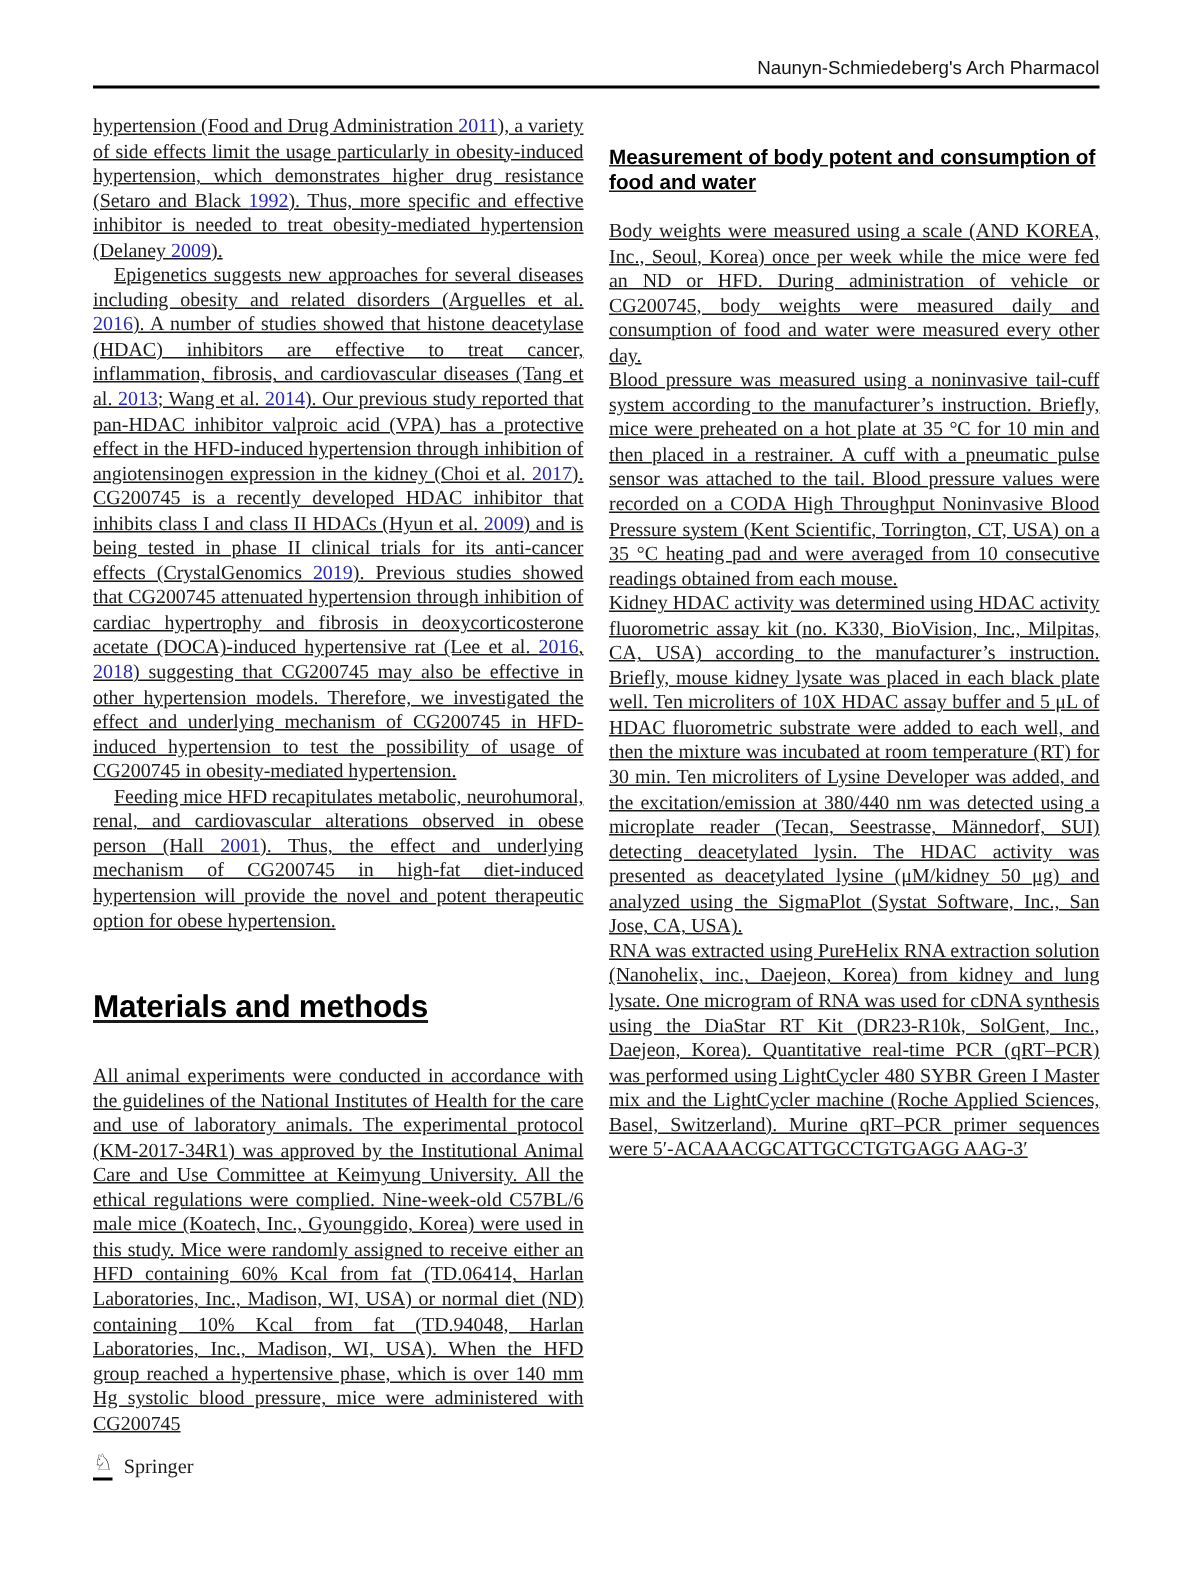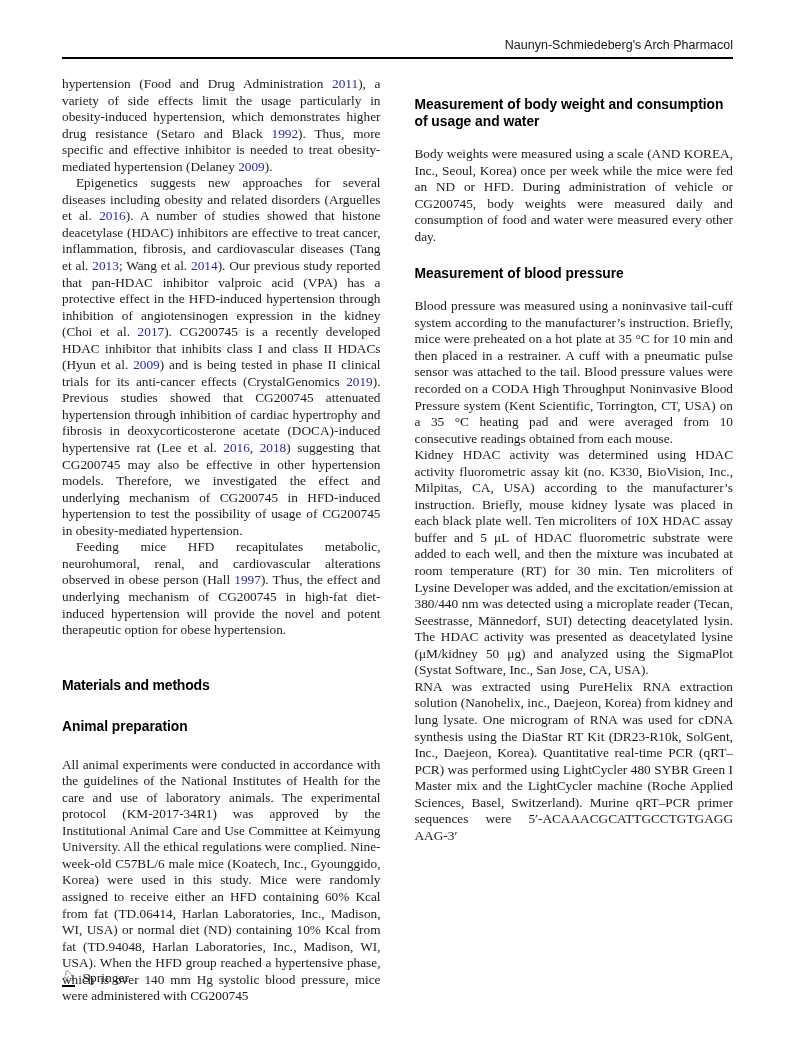--- a/index.html
+++ b/index.html
@@ -30,39 +30,40 @@
     border: none;
     border-top: 2.5px solid #000000;
     margin: 5px 0 0 0;
   }
   .columns {
     position: absolute;
     top: 76px;
     left: 62px;
     right: 60px;
     display: flex;
-    gap: 34px;
+    gap: 17px;
+    text-decoration: underline;
   }
   .col { flex: 1 1 0; min-width: 0; }
   p.para {
     margin: 0;
     font-size: 13.3px;
     line-height: 16.55px;
     text-align: justify;
   }
   p.para.indent { text-indent: 14px; }
   p.para sup { font-size: 9px; line-height: 0; }
   a.cite {
     color: var(--cite, #2828b4);
     text-decoration: none;
     cursor: pointer;
   }
   h2.sec-head {
     font-family: "Liberation Sans", sans-serif;
-    font-size: 14px;
+    font-size: 21px;
     font-weight: 700;
     letter-spacing: -0.2px;
     color: #000000;
     margin: 38px 0 25px 0;
   }
   h3.subsec-head {
     font-family: "Liberation Sans", sans-serif;
     font-size: 13.8px;
     font-weight: 700;
     line-height: 17px;
@@ -96,29 +97,27 @@
 
   <header class="page-header">
     <div class="running-head">Naunyn-Schmiedeberg's Arch Pharmacol</div>
     <hr class="header-rule">
   </header>
 
   <main class="columns">
     <section class="col" id="col-left">
         <p class="para">hypertension (Food and Drug Administration <a class="cite">2011</a>), a variety of side effects limit the usage particularly in obesity-induced hypertension, which demonstrates higher drug resistance (Setaro and Black <a class="cite">1992</a>). Thus, more specific and effective inhibitor is needed to treat obesity-mediated hypertension (Delaney <a class="cite">2009</a>).</p>
         <p class="para indent">Epigenetics suggests new approaches for several diseases including obesity and related disorders (Arguelles et al. <a class="cite">2016</a>). A number of studies showed that histone deacetylase (HDAC) inhibitors are effective to treat cancer, inflammation, fibrosis, and cardiovascular diseases (Tang et al. <a class="cite">2013</a>; Wang et al. <a class="cite">2014</a>). Our previous study reported that pan-HDAC inhibitor valproic acid (VPA) has a protective effect in the HFD-induced hypertension through inhibition of angiotensinogen expression in the kidney (Choi et al. <a class="cite">2017</a>). CG200745 is a recently developed HDAC inhibitor that inhibits class I and class II HDACs (Hyun et al. <a class="cite">2009</a>) and is being tested in phase II clinical trials for its anti-cancer effects (CrystalGenomics <a class="cite">2019</a>). Previous studies showed that CG200745 attenuated hypertension through inhibition of cardiac hypertrophy and fibrosis in deoxycorticosterone acetate (DOCA)-induced hypertensive rat (Lee et al. <a class="cite">2016</a>, <a class="cite">2018</a>) suggesting that CG200745 may also be effective in other hypertension models. Therefore, we investigated the effect and underlying mechanism of CG200745 in HFD-induced hypertension to test the possibility of usage of CG200745 in obesity-mediated hypertension.</p>
-        <p class="para indent">Feeding mice HFD recapitulates metabolic, neurohumoral, renal, and cardiovascular alterations observed in obese person (Hall <a class="cite">1997</a>). Thus, the effect and underlying mechanism of CG200745 in high-fat diet-induced hypertension will provide the novel and potent therapeutic option for obese hypertension.</p>
+        <p class="para indent">Feeding mice HFD recapitulates metabolic, neurohumoral, renal, and cardiovascular alterations observed in obese person (Hall <a class="cite">2001</a>). Thus, the effect and underlying mechanism of CG200745 in high-fat diet-induced hypertension will provide the novel and potent therapeutic option for obese hypertension.</p>
         <h2 class="sec-head">Materials and methods</h2>
-        <h3 class="subsec-head">Animal preparation</h3>
         <p class="para">All animal experiments were conducted in accordance with the guidelines of the National Institutes of Health for the care and use of laboratory animals. The experimental protocol (KM-2017-34R1) was approved by the Institutional Animal Care and Use Committee at Keimyung University. All the ethical regulations were complied. Nine-week-old C57BL/6 male mice (Koatech, Inc., Gyounggido, Korea) were used in this study. Mice were randomly assigned to receive either an HFD containing 60% Kcal from fat (TD.06414, Harlan Laboratories, Inc., Madison, WI, USA) or normal diet (ND) containing 10% Kcal from fat (TD.94048, Harlan Laboratories, Inc., Madison, WI, USA). When the HFD group reached a hypertensive phase, which is over 140 mm Hg systolic blood pressure, mice were administered with CG200745</p>
       </section>
     <section class="col" id="col-right">
-        <h3 class="subsec-head">Measurement of body weight and consumption of usage and water</h3>
+        <h3 class="subsec-head">Measurement of body potent and consumption of food and water</h3>
         <p class="para">Body weights were measured using a scale (AND KOREA, Inc., Seoul, Korea) once per week while the mice were fed an ND or HFD. During administration of vehicle or CG200745, body weights were measured daily and consumption of food and water were measured every other day.</p>
-        <h3 class="subsec-head">Measurement of blood pressure</h3>
         <p class="para">Blood pressure was measured using a noninvasive tail-cuff system according to the manufacturer’s instruction. Briefly, mice were preheated on a hot plate at 35 °C for 10 min and then placed in a restrainer. A cuff with a pneumatic pulse sensor was attached to the tail. Blood pressure values were recorded on a CODA High Throughput Noninvasive Blood Pressure system (Kent Scientific, Torrington, CT, USA) on a 35 °C heating pad and were averaged from 10 consecutive readings obtained from each mouse.</p>
         <p class="para">Kidney HDAC activity was determined using HDAC activity fluorometric assay kit (no. K330, BioVision, Inc., Milpitas, CA, USA) according to the manufacturer’s instruction. Briefly, mouse kidney lysate was placed in each black plate well. Ten microliters of 10X HDAC assay buffer and 5 μL of HDAC fluorometric substrate were added to each well, and then the mixture was incubated at room temperature (RT) for 30 min. Ten microliters of Lysine Developer was added, and the excitation/emission at 380/440 nm was detected using a microplate reader (Tecan, Seestrasse, Männedorf, SUI) detecting deacetylated lysin. The HDAC activity was presented as deacetylated lysine (μM/kidney 50 μg) and analyzed using the SigmaPlot (Systat Software, Inc., San Jose, CA, USA).</p>
         <p class="para">RNA was extracted using PureHelix RNA extraction solution (Nanohelix, inc., Daejeon, Korea) from kidney and lung lysate. One microgram of RNA was used for cDNA synthesis using the DiaStar RT Kit (DR23-R10k, SolGent, Inc., Daejeon, Korea). Quantitative real-time PCR (qRT–PCR) was performed using LightCycler 480 SYBR Green I Master mix and the LightCycler machine (Roche Applied Sciences, Basel, Switzerland). Murine qRT–PCR primer sequences were 5′-ACAAACGCATTGCCTGTGAGG AAG-3′</p>
       </section>
   </main>
 
   <footer class="page-footer">
     <span class="springer-logo">♘</span>
     <span>Springer</span>
   </footer>

